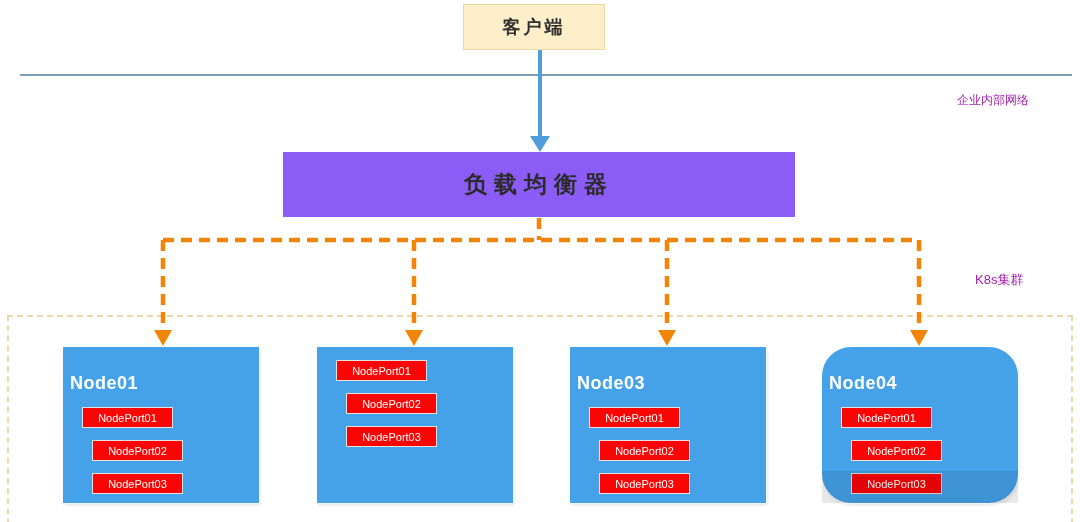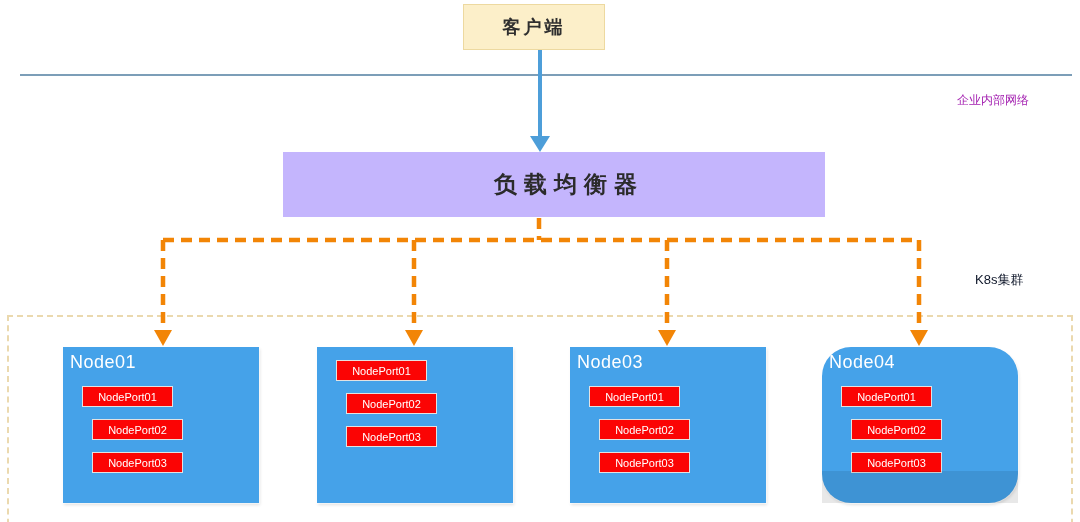--- a/index.html
+++ b/index.html
@@ -43,64 +43,64 @@
     left: 957px; top: 92px;
     font-size: 12px;
     color: #a21caf;
     white-space: nowrap;
   }
   
   .lb-box {
     position: absolute;
     left: 283px; top: 152px;
     width: 512px; height: 65px;
-    background: #c4b5fd;
+    background: #8b5cf6;
     display: flex;
     align-items: center;
     justify-content: center;
     font-size: 23px;
     font-weight: bold;
     color: #2B2B2B;
     letter-spacing: 7px;
-    padding-left: 30px;
   }
   
   .cluster-box {
     position: absolute;
     left: 7px; top: 315px;
     width: 1066px; height: 230px; 
     border: 2px dashed #EBD9AE;
     box-sizing: border-box;
     background: transparent;
   }
   .cluster-label {
     position: absolute;
     left: 975px; top: 271px;
     font-size: 13px;
-    color: #0f172a;
+    color: #a21caf;
     white-space: nowrap;
   }
   
   .node {
     position: absolute;
     top: 347px;
     width: 196px; height: 156px;
     background: #45A2E9;
     box-shadow: 0 0 0 1px rgba(255,255,255,0.55), 1px 2px 3px rgba(0,0,0,0.12);
   }
   .node-1 { left: 63px; }
   .node-2 { left: 317px; }
   .node-3 { left: 570px; }
   .node-4 { left: 822px; border-radius: 29px; }
   .node-title {
     padding: 5px 4px 0 7px;
     font-size: 18px;
-    font-weight: normal;
+    font-weight: bold;
     color: #ffffff;
     letter-spacing: 0.5px;
+    margin-top: 21px;
   }
   .port {
     position: relative;
     margin: 12px 0 0 29px;
     width: 91px; height: 21px;
     background: #FB0404;
     border: 1px solid #E2E2E2;
     box-sizing: border-box;
     display: flex;
     align-items: center;

